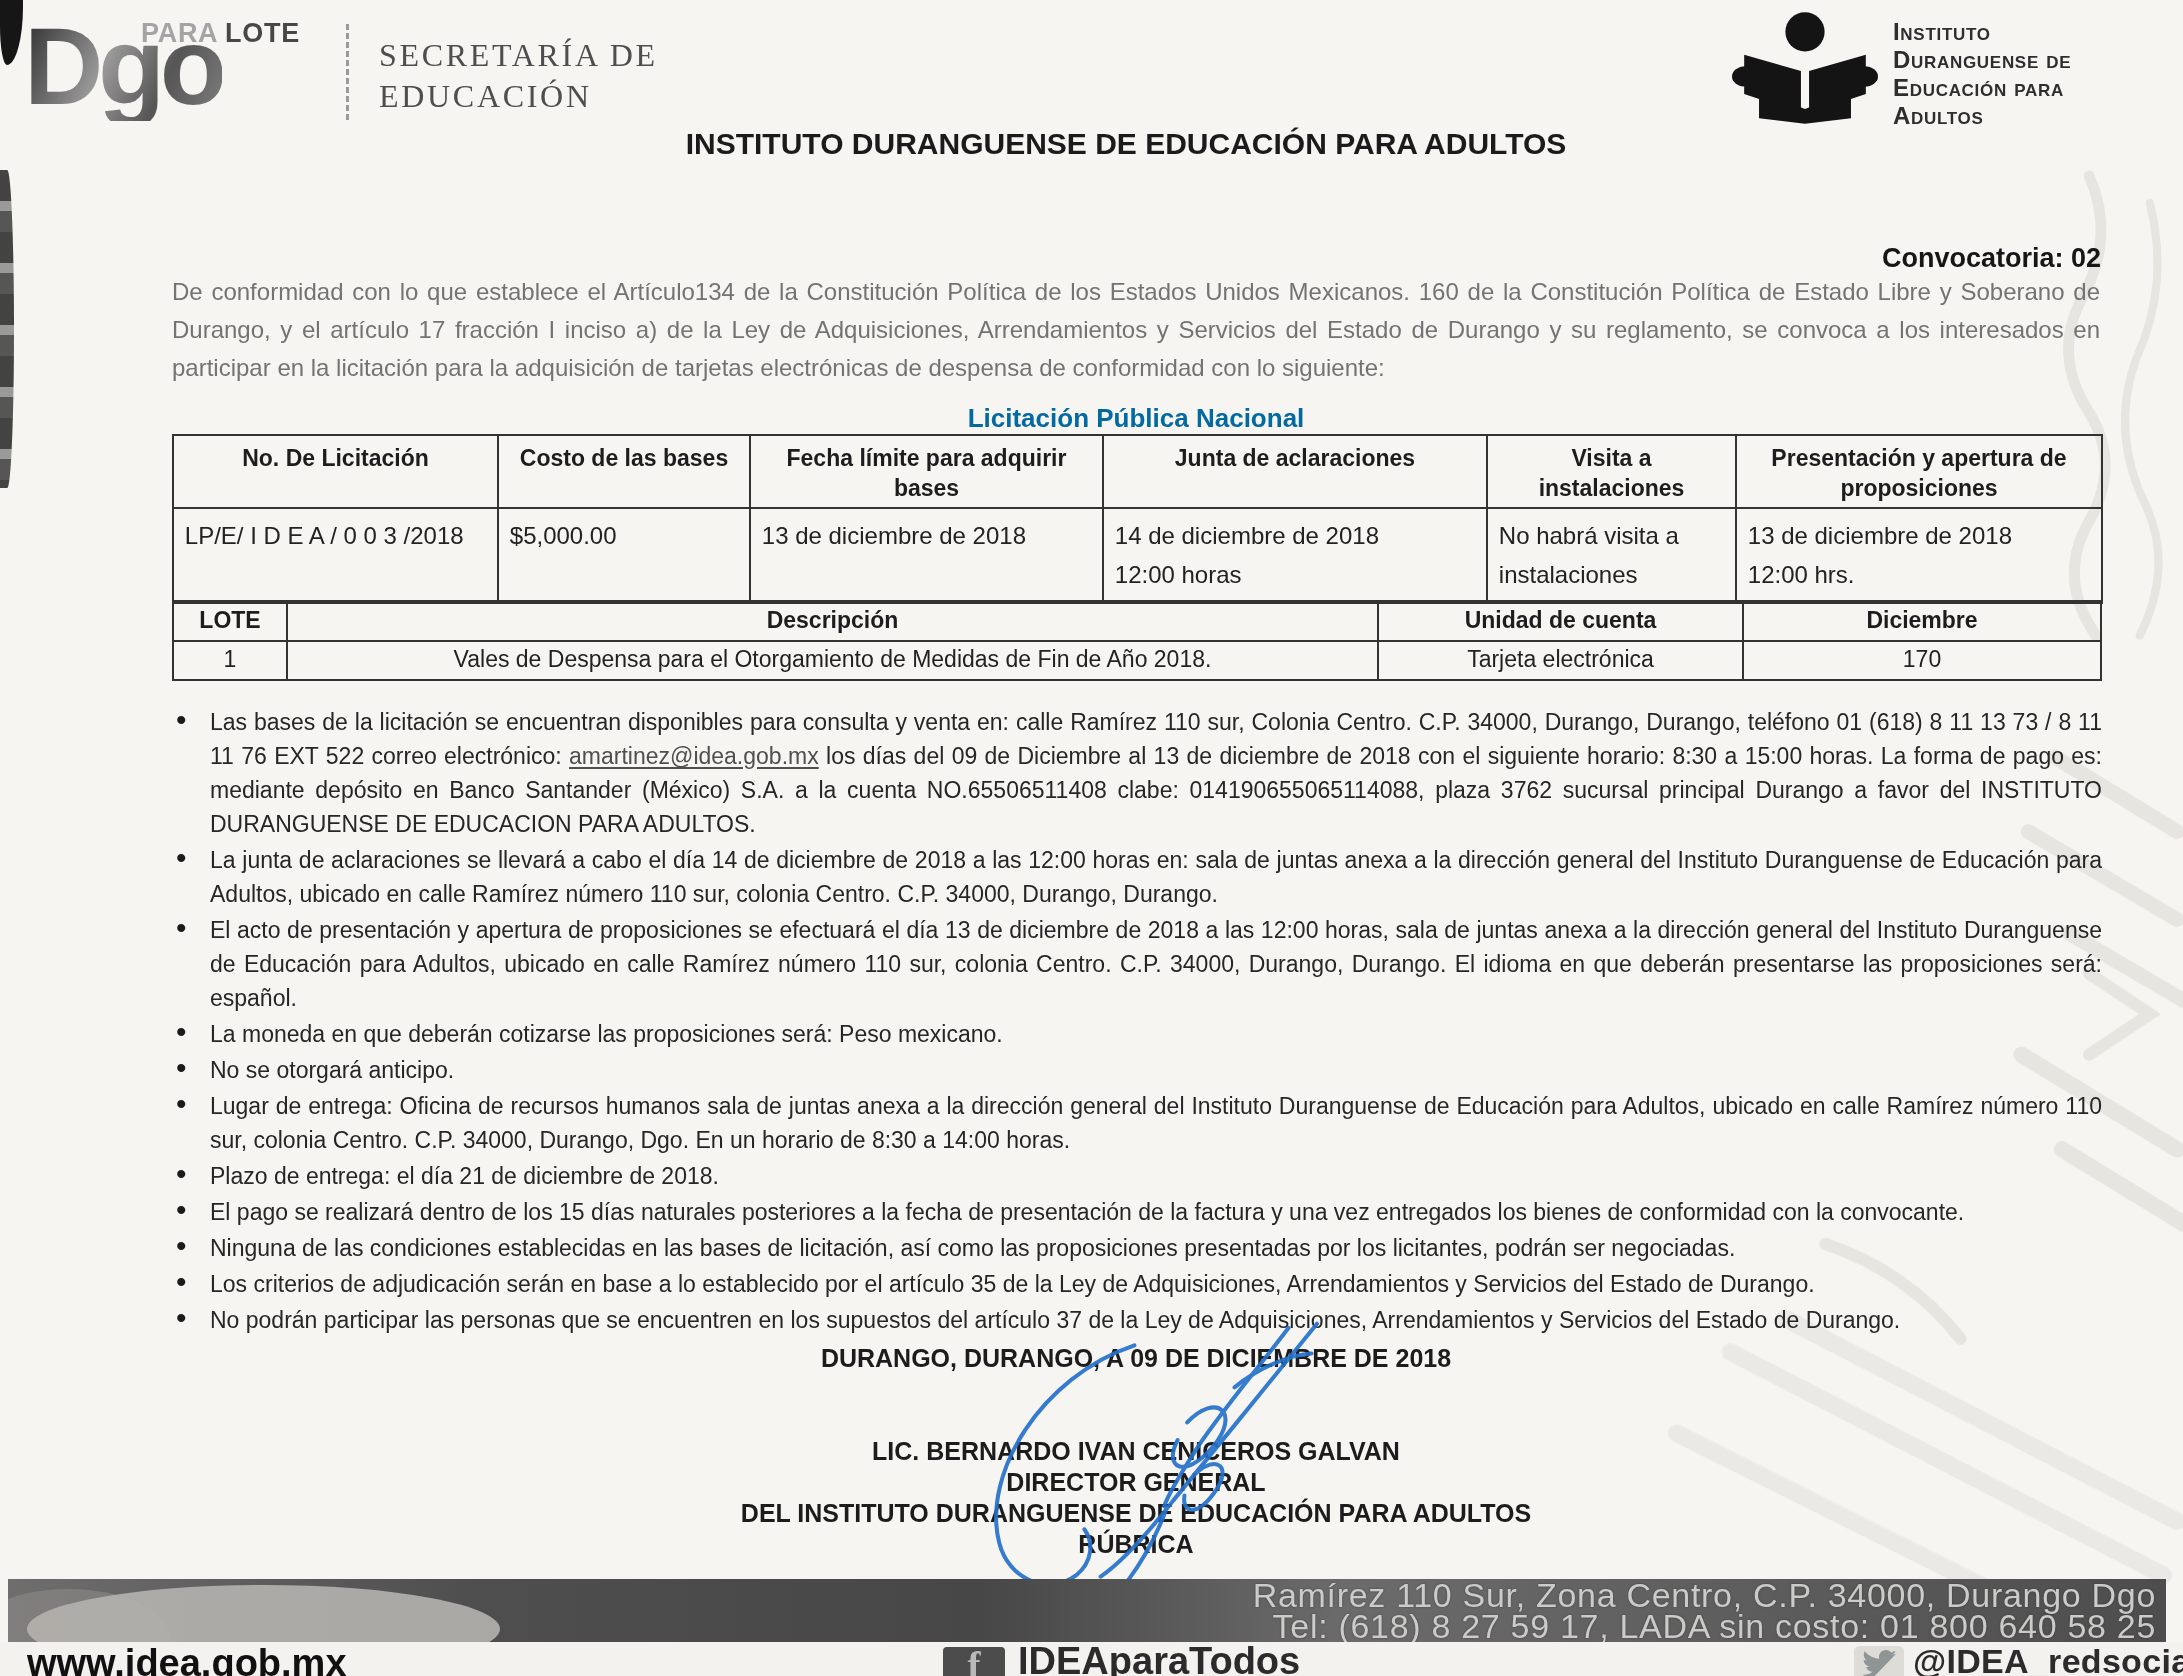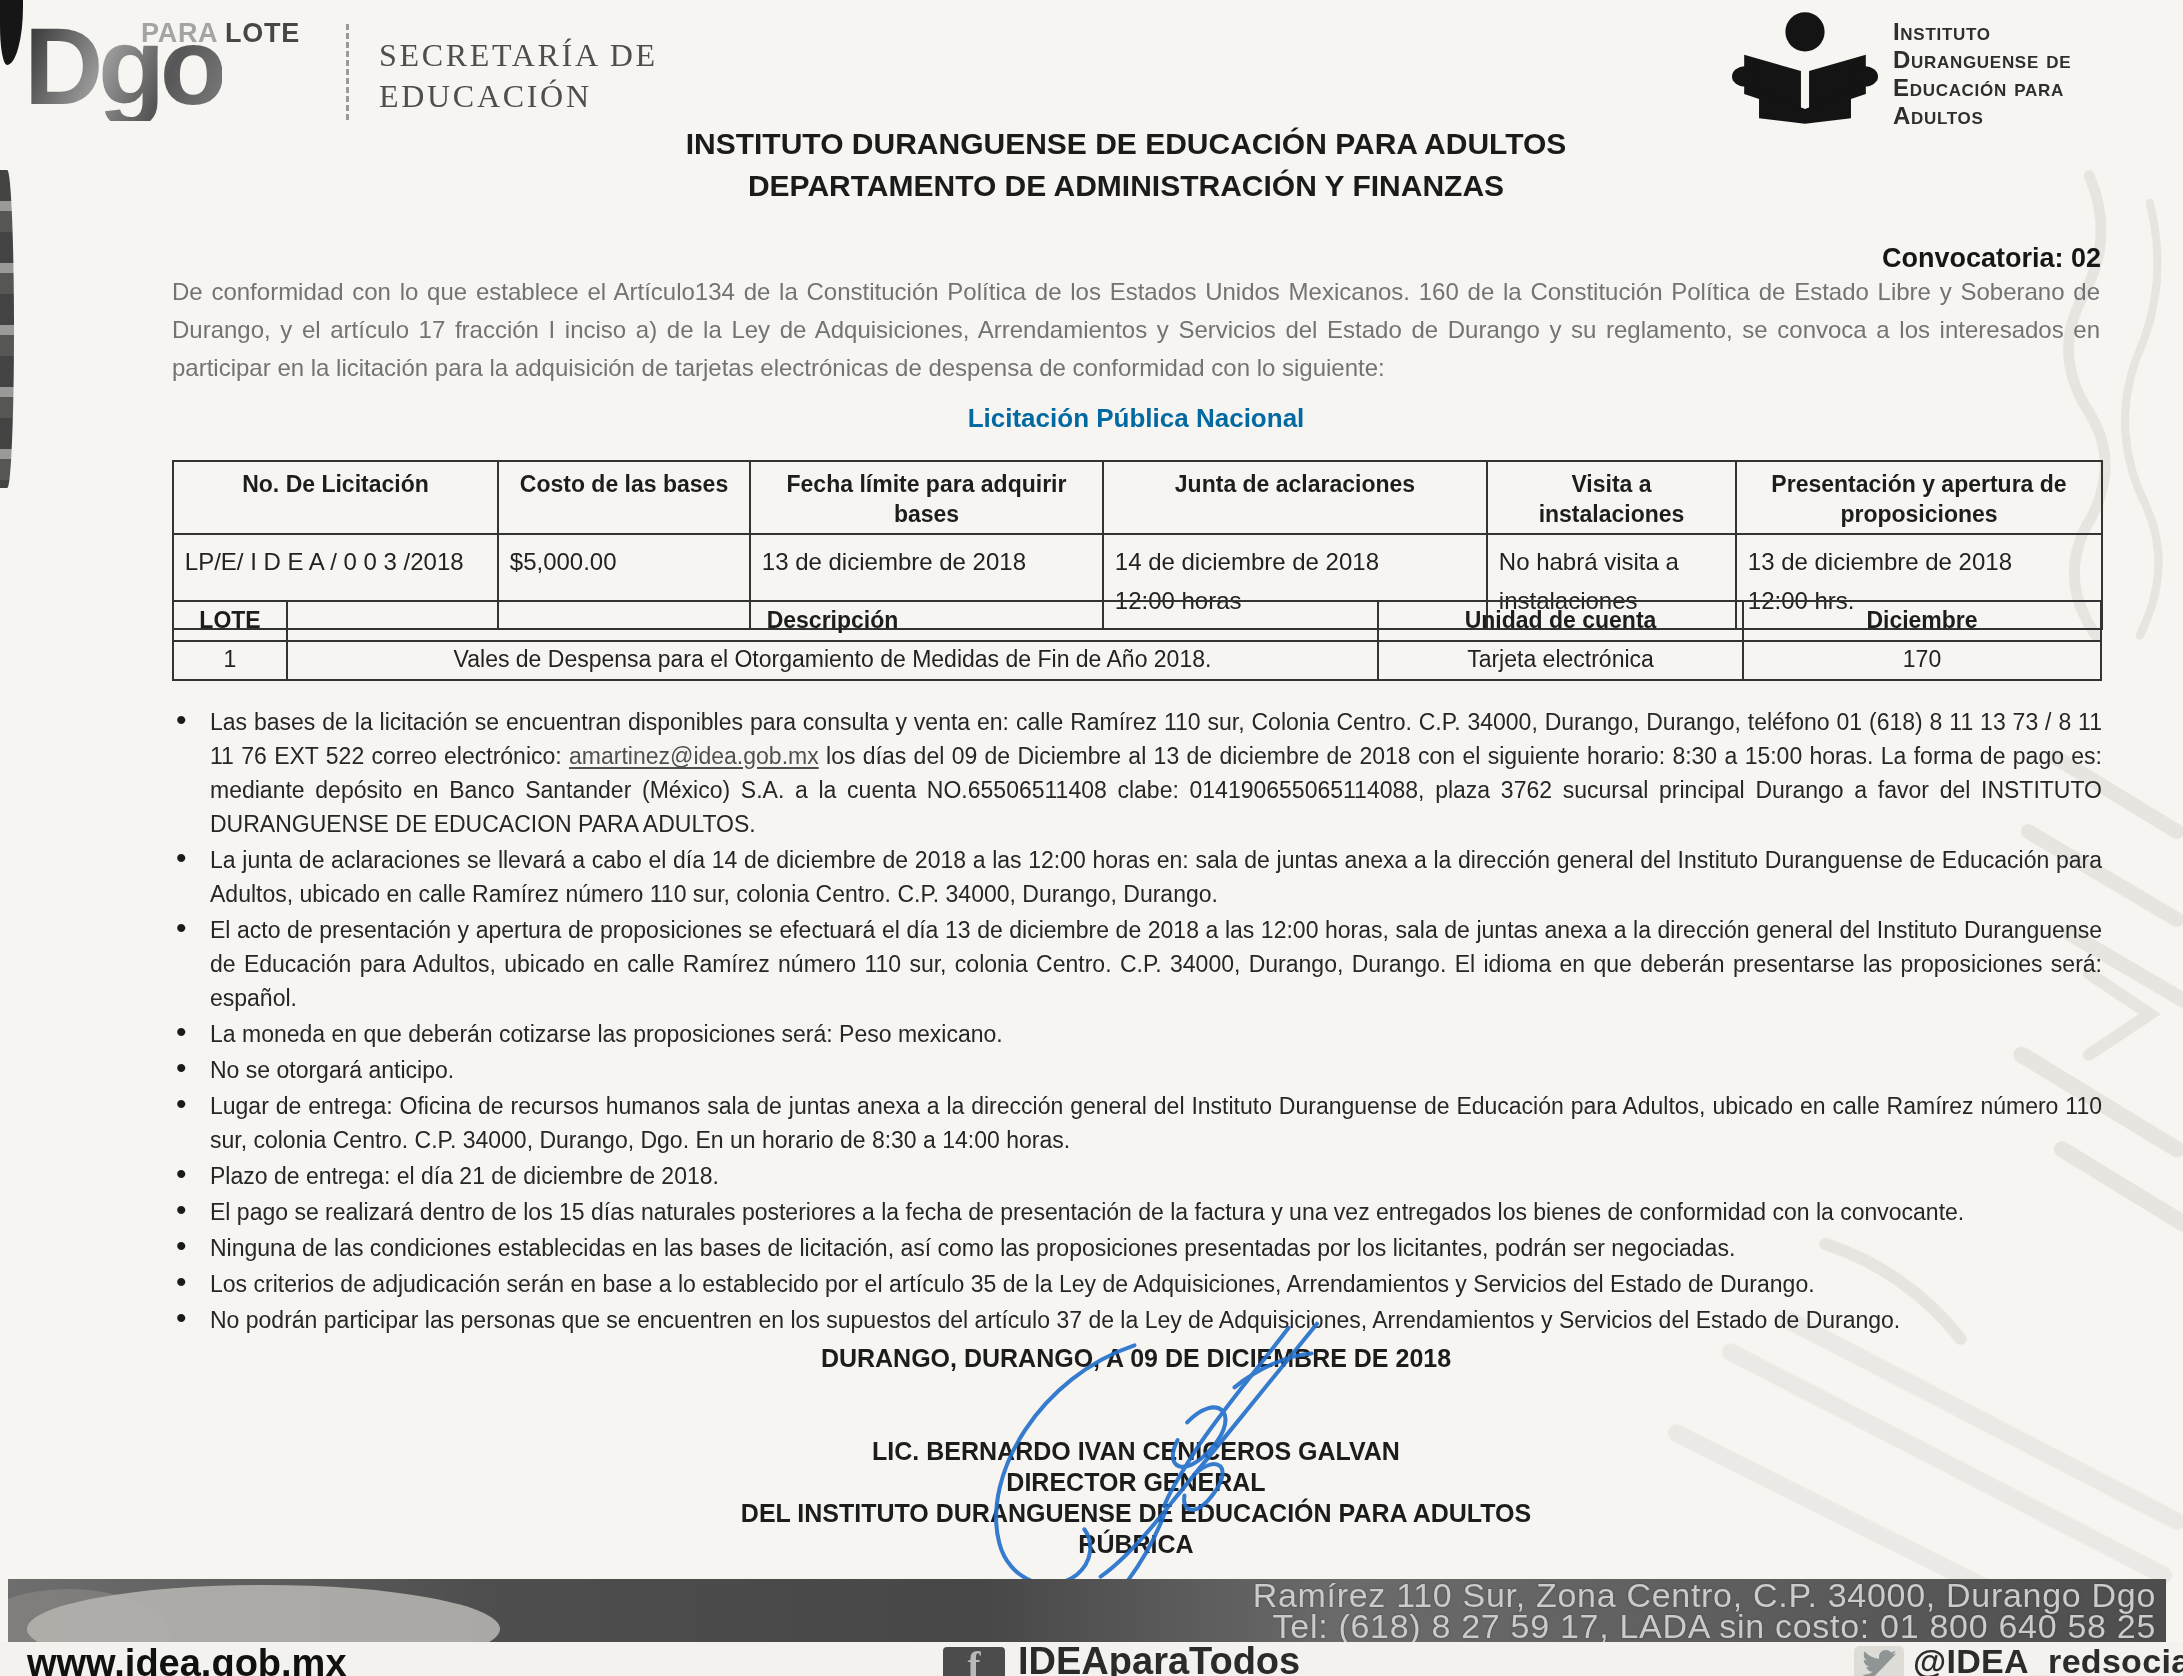--- a/index.html
+++ b/index.html
@@ -35,21 +35,21 @@
     color:#1b1b1b;line-height:42px;}
 
   .convocatoria{right:82px;top:243px;font-size:27px;font-weight:bold;color:#161616;}
 
   .intro{left:172px;top:273px;width:1928px;font-size:24px;line-height:38px;text-align:justify;color:#737373;}
 
   .t-caption{left:172px;top:403px;width:1928px;text-align:center;font-size:26px;font-weight:bold;color:#0369a1;}
 
   table.doc{border-collapse:collapse;table-layout:fixed;background:transparent;}
   table.doc th, table.doc td{border:2px solid #333;vertical-align:top;overflow:hidden;}
-  #lic-table{left:172px;top:460px;width:1928px;border-radius:12px;}
+  #lic-table{left:172px;top:434px;width:1928px;border-radius:12px;}
   #lic-table th{font-size:23px;font-weight:bold;text-align:center;line-height:30px;padding:6.8px 4px 4px;height:55px;color:#1d1d1d;}
   #lic-table td{font-size:24px;text-align:left;line-height:39px;padding:6.8px 10.8px 8px;height:58px;color:#222;}
   #lote-table{left:172px;top:600px;width:1928px;}
   #lote-table th{font-size:23px;font-weight:bold;text-align:center;padding:5.4px 4px;color:#1d1d1d;}
   #lote-table td{font-size:23px;text-align:center;padding:4.7px 4px 6px;color:#222;}
 
   .bullets{left:168px;top:705px;width:1934px;list-style:none;margin:0;padding:0;}
   .bullets li{position:relative;padding-left:42px;margin-bottom:2px;font-size:23px;line-height:34px;
     text-align:justify;color:#262626;}
   .bullets li::before{content:"\2022";position:absolute;left:8px;top:-2px;font-size:30px;color:#1a1a1a;}
@@ -118,21 +118,20 @@
       <ellipse cx="196" cy="98" rx="20" ry="15"></ellipse>
     </g>
   </svg>
   <div class="abs idea-text preline">Instituto
 Duranguense de
 Educación para
 Adultos</div>
 
   <div class="abs doc-title">
     <div>INSTITUTO DURANGUENSE DE EDUCACIÓN PARA ADULTOS</div>
-    <div>DEPARTAMENTO DE ADMINISTRACIÓN Y FINANZAS</div>
   </div>
 
   <div class="abs convocatoria">Convocatoria: 02</div>
 
   <div class="abs intro">De conformidad con lo que establece el Artículo134 de la Constitución Política de los Estados Unidos Mexicanos. 160 de la Constitución Política de Estado Libre y Soberano de Durango, y el artículo 17 fracción I inciso a) de la Ley de Adquisiciones, Arrendamientos y Servicios del Estado de Durango y su reglamento, se convoca a los interesados en participar en la licitación para la adquisición de tarjetas electrónicas de despensa de conformidad con lo siguiente:</div>
 
   <div class="abs t-caption">Licitación Pública Nacional</div>
 
   <table class="abs doc" id="lic-table">
     <colgroup>

